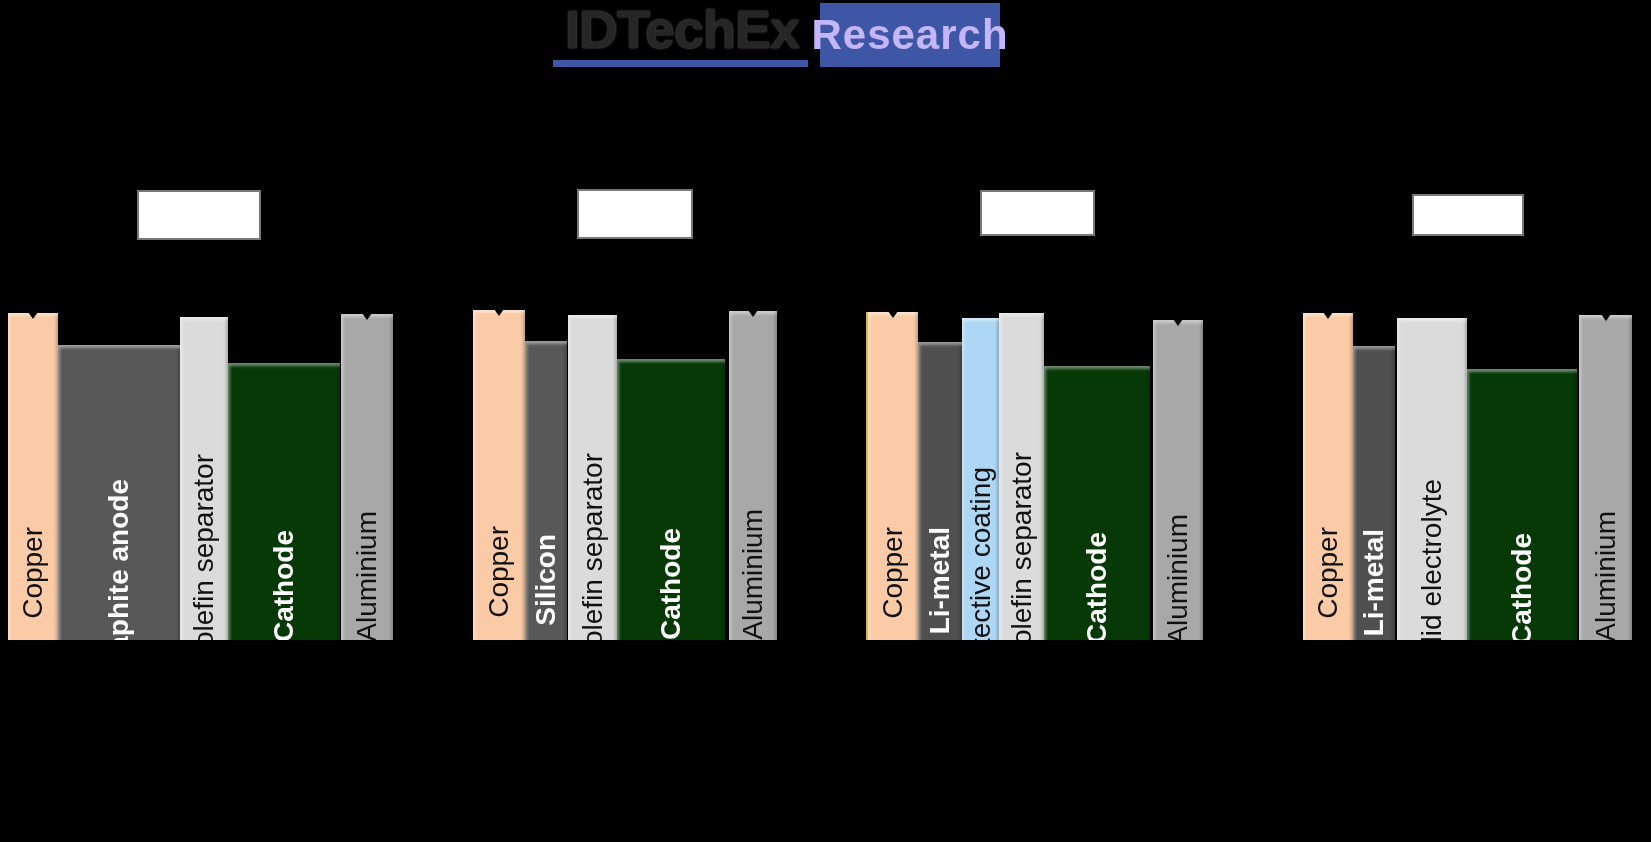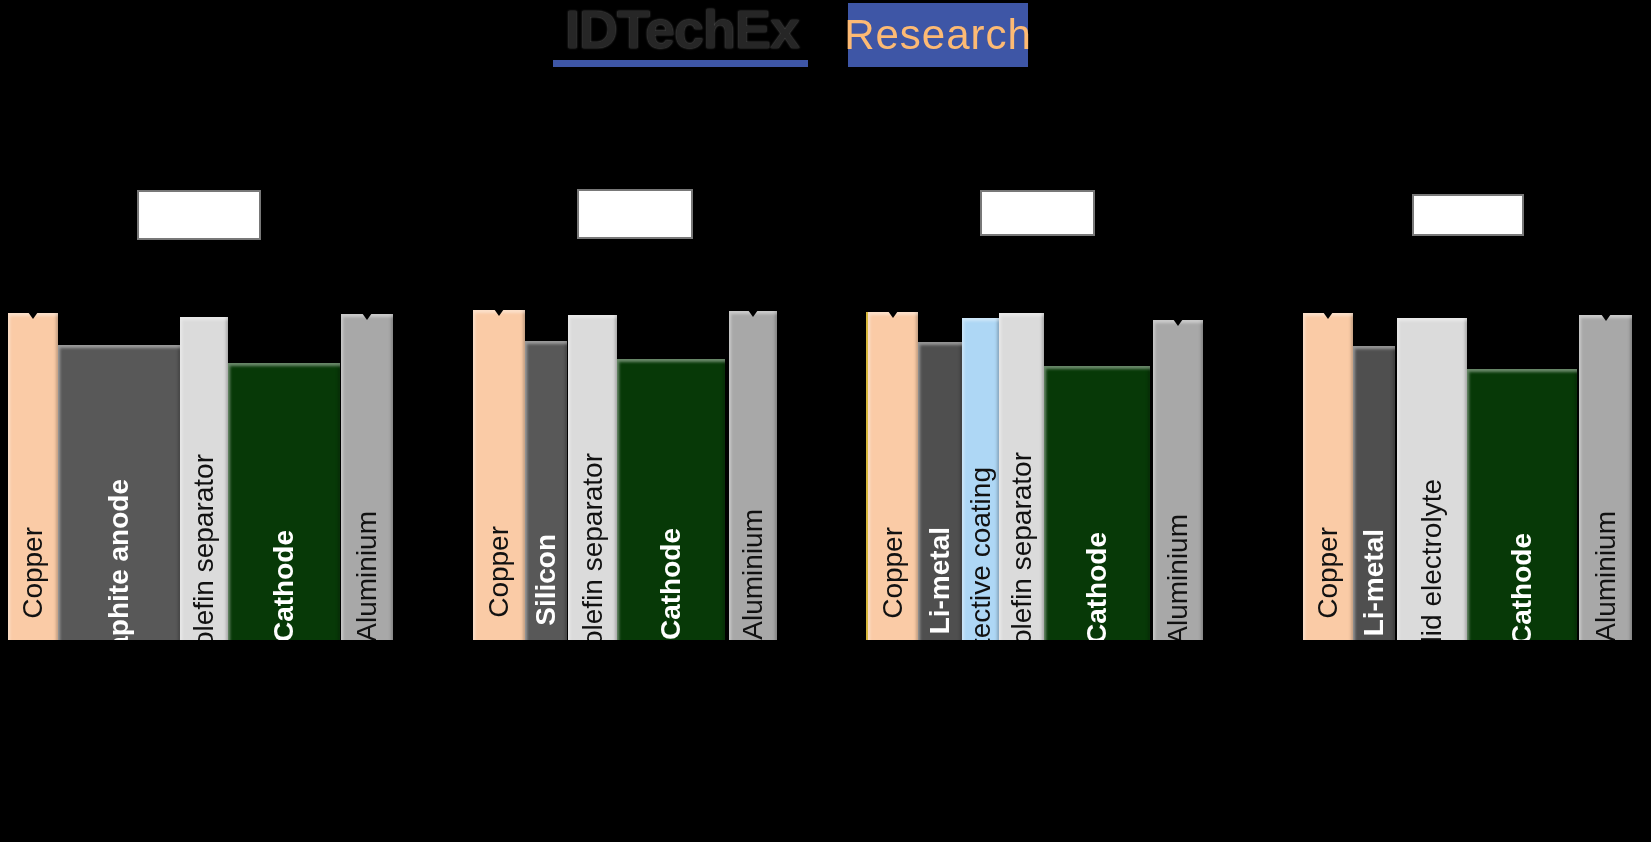--- a/index.html
+++ b/index.html
@@ -16,21 +16,21 @@
     display:flex;align-items:center;justify-content:center;
     font-size:54px;font-weight:700;letter-spacing:-1px;
     color:#262626;text-shadow:0 0 2px #6e6e6e;
   }
   .logo-underline{
     position:absolute;left:553px;top:60px;width:255px;height:7px;
   }
   .logo-research{
     position:absolute;left:820px;top:3px;width:180px;height:64px;
     display:flex;align-items:center;justify-content:center;
-    font-size:42px;font-weight:400;color:#fdba74;letter-spacing:1px;margin-left:28px;
+    font-size:42px;font-weight:700;color:#c4b5fd;letter-spacing:1px;
   }
   
   .label-box{
     position:absolute;background:#ffffff;border:2px solid #787878;
     box-sizing:border-box;
   }
   
   .layer{
     position:absolute;
     display:flex;align-items:center;justify-content:center;

